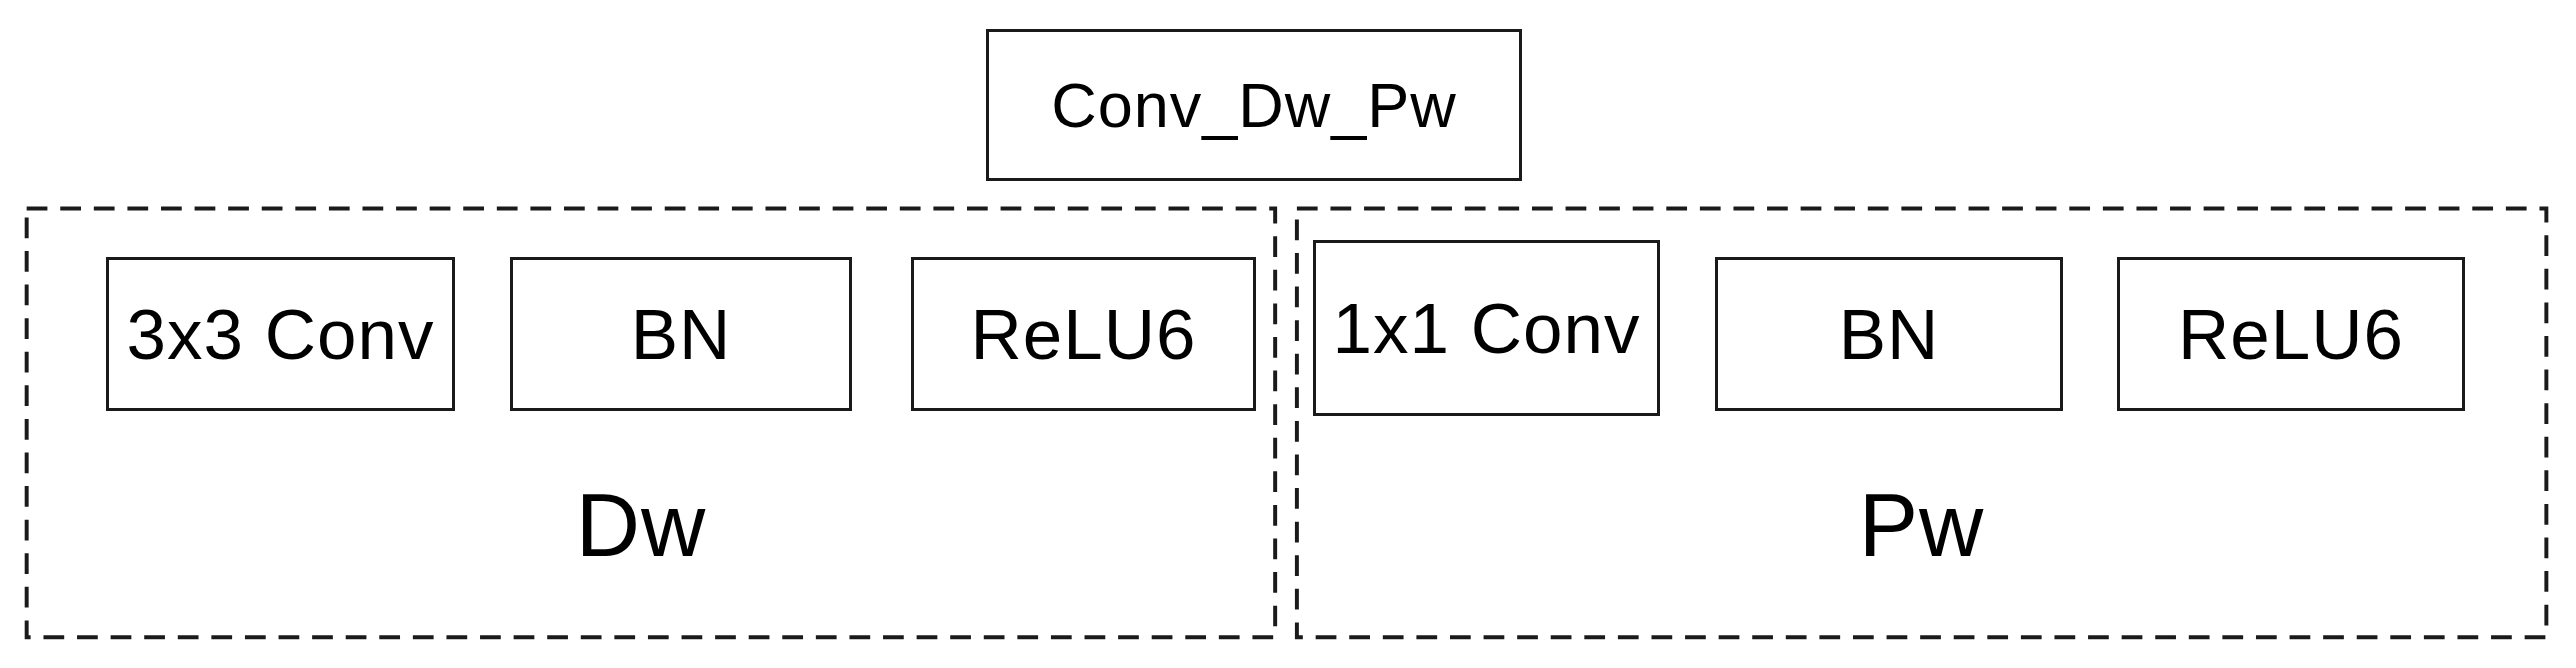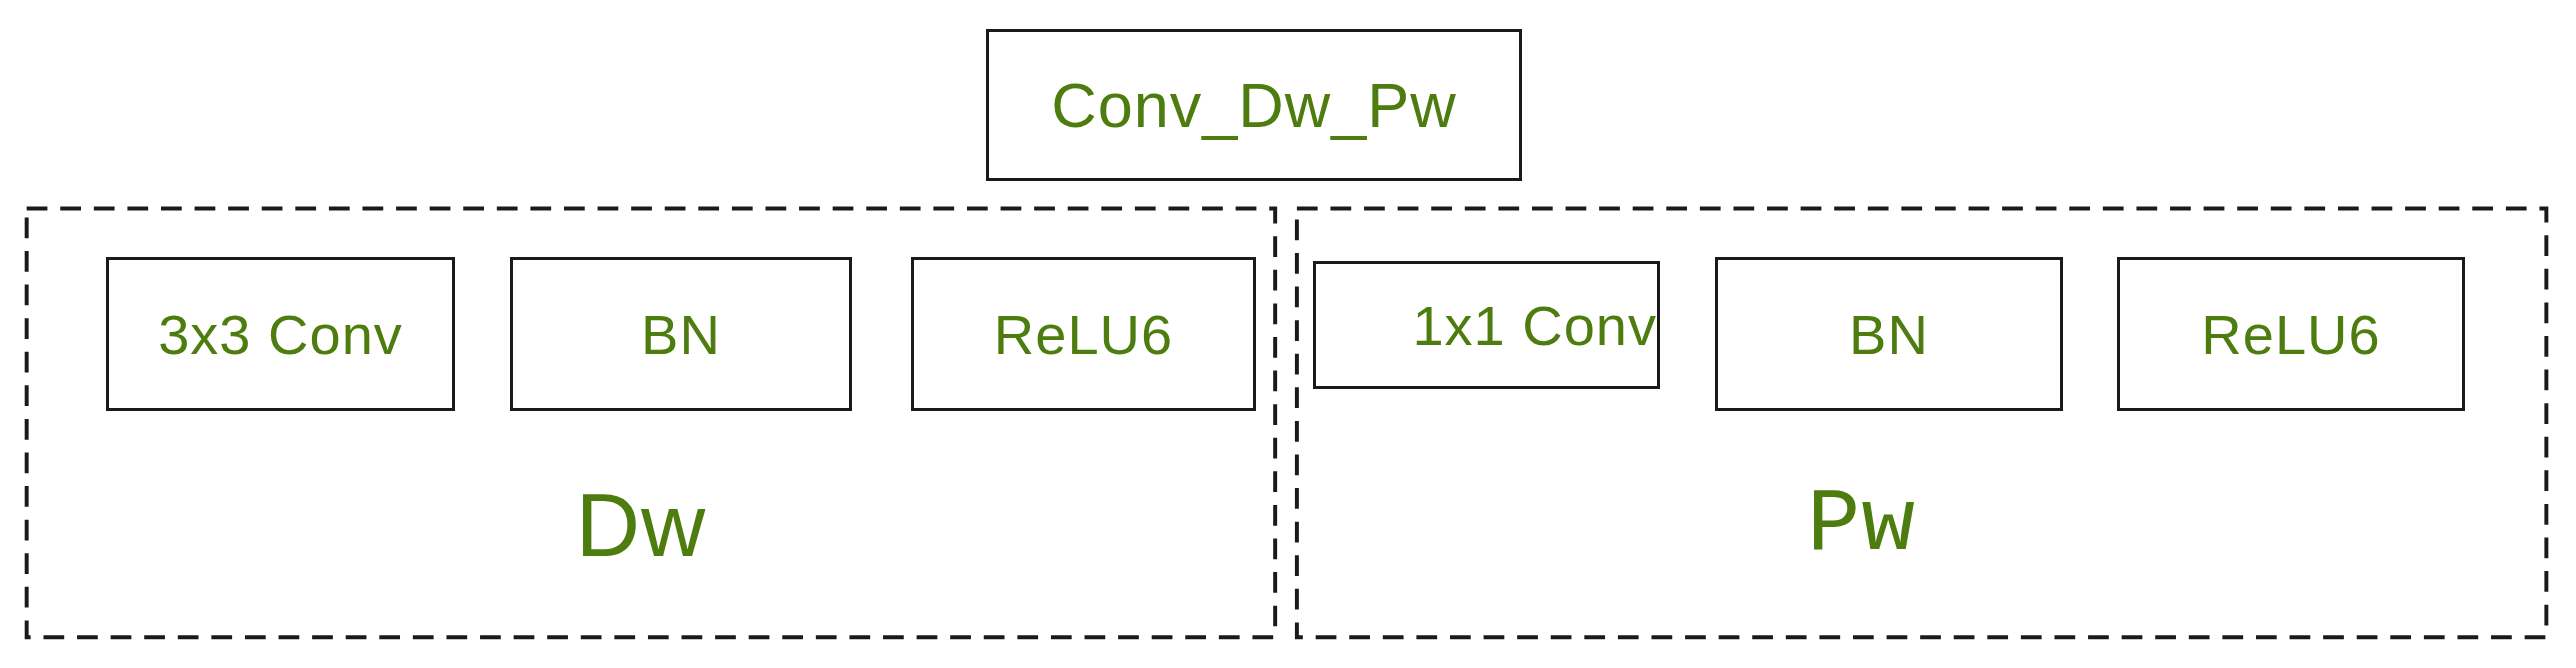--- a/index.html
+++ b/index.html
@@ -6,67 +6,67 @@
     margin: 0;
     padding: 0;
     background: #ffffff;
   }
   .canvas {
     position: relative;
     width: 2576px;
     height: 669px;
     background: #ffffff;
     font-family: "Liberation Sans", sans-serif;
-    color: #4d7c0f;
+    color: #000000;
     overflow: hidden;
   }
   .dash-layer {
     position: absolute;
     left: 0;
     top: 0;
     width: 2576px;
     height: 669px;
   }
   .solid-box {
     position: absolute;
     box-sizing: border-box;
     border: 3px solid #1a1a1a;
     background: #ffffff;
     display: flex;
     align-items: center;
     justify-content: center;
-    font-size: 56px;
+    font-size: 71px;
     letter-spacing: 1px;
     white-space: nowrap;
   }
   .title-box {
     left: 986px;
     top: 29px;
     width: 536px;
     height: 152px;
     font-size: 63px;
   }
   .blk-dw-conv { left: 106px;  top: 257px; width: 349px; height: 154px; }
   .blk-dw-bn   { left: 510px;  top: 257px; width: 342px; height: 154px; }
   .blk-dw-relu { left: 911px;  top: 257px; width: 345px; height: 154px; }
-  .blk-pw-conv { left: 1313px; top: 261px; width: 347px; height: 128px; justify-content: flex-end; }
+  .blk-pw-conv { left: 1313px; top: 240px; width: 347px; height: 176px; }
   .blk-pw-bn   { left: 1715px; top: 257px; width: 348px; height: 154px; }
   .blk-pw-relu { left: 2117px; top: 257px; width: 348px; height: 154px; }
   .group-label {
     position: absolute;
     top: 411px;
     height: 228px;
     display: flex;
     align-items: center;
     justify-content: center;
     font-size: 89px;
     letter-spacing: 1px;
   }
   .label-dw { left: 15px;   width: 1252px; }
-  .label-pw { left: 1235px; width: 1253px; font-family: Liberation Mono, monospace; }
+  .label-pw { left: 1295px; width: 1253px; }
 </style>
 </head>
 <body>
 
 <div class="canvas">
 
   <svg class="dash-layer" width="2576" height="669" viewBox="0 0 2608 677" aria-hidden="true">
     <rect x="27" y="211" width="1264" height="434" fill="none" stroke="#1a1a1a" stroke-width="4" stroke-dasharray="21 13"></rect>
     <rect x="1313" y="211" width="1265" height="434" fill="none" stroke="#1a1a1a" stroke-width="4" stroke-dasharray="21 13"></rect>
   </svg>

